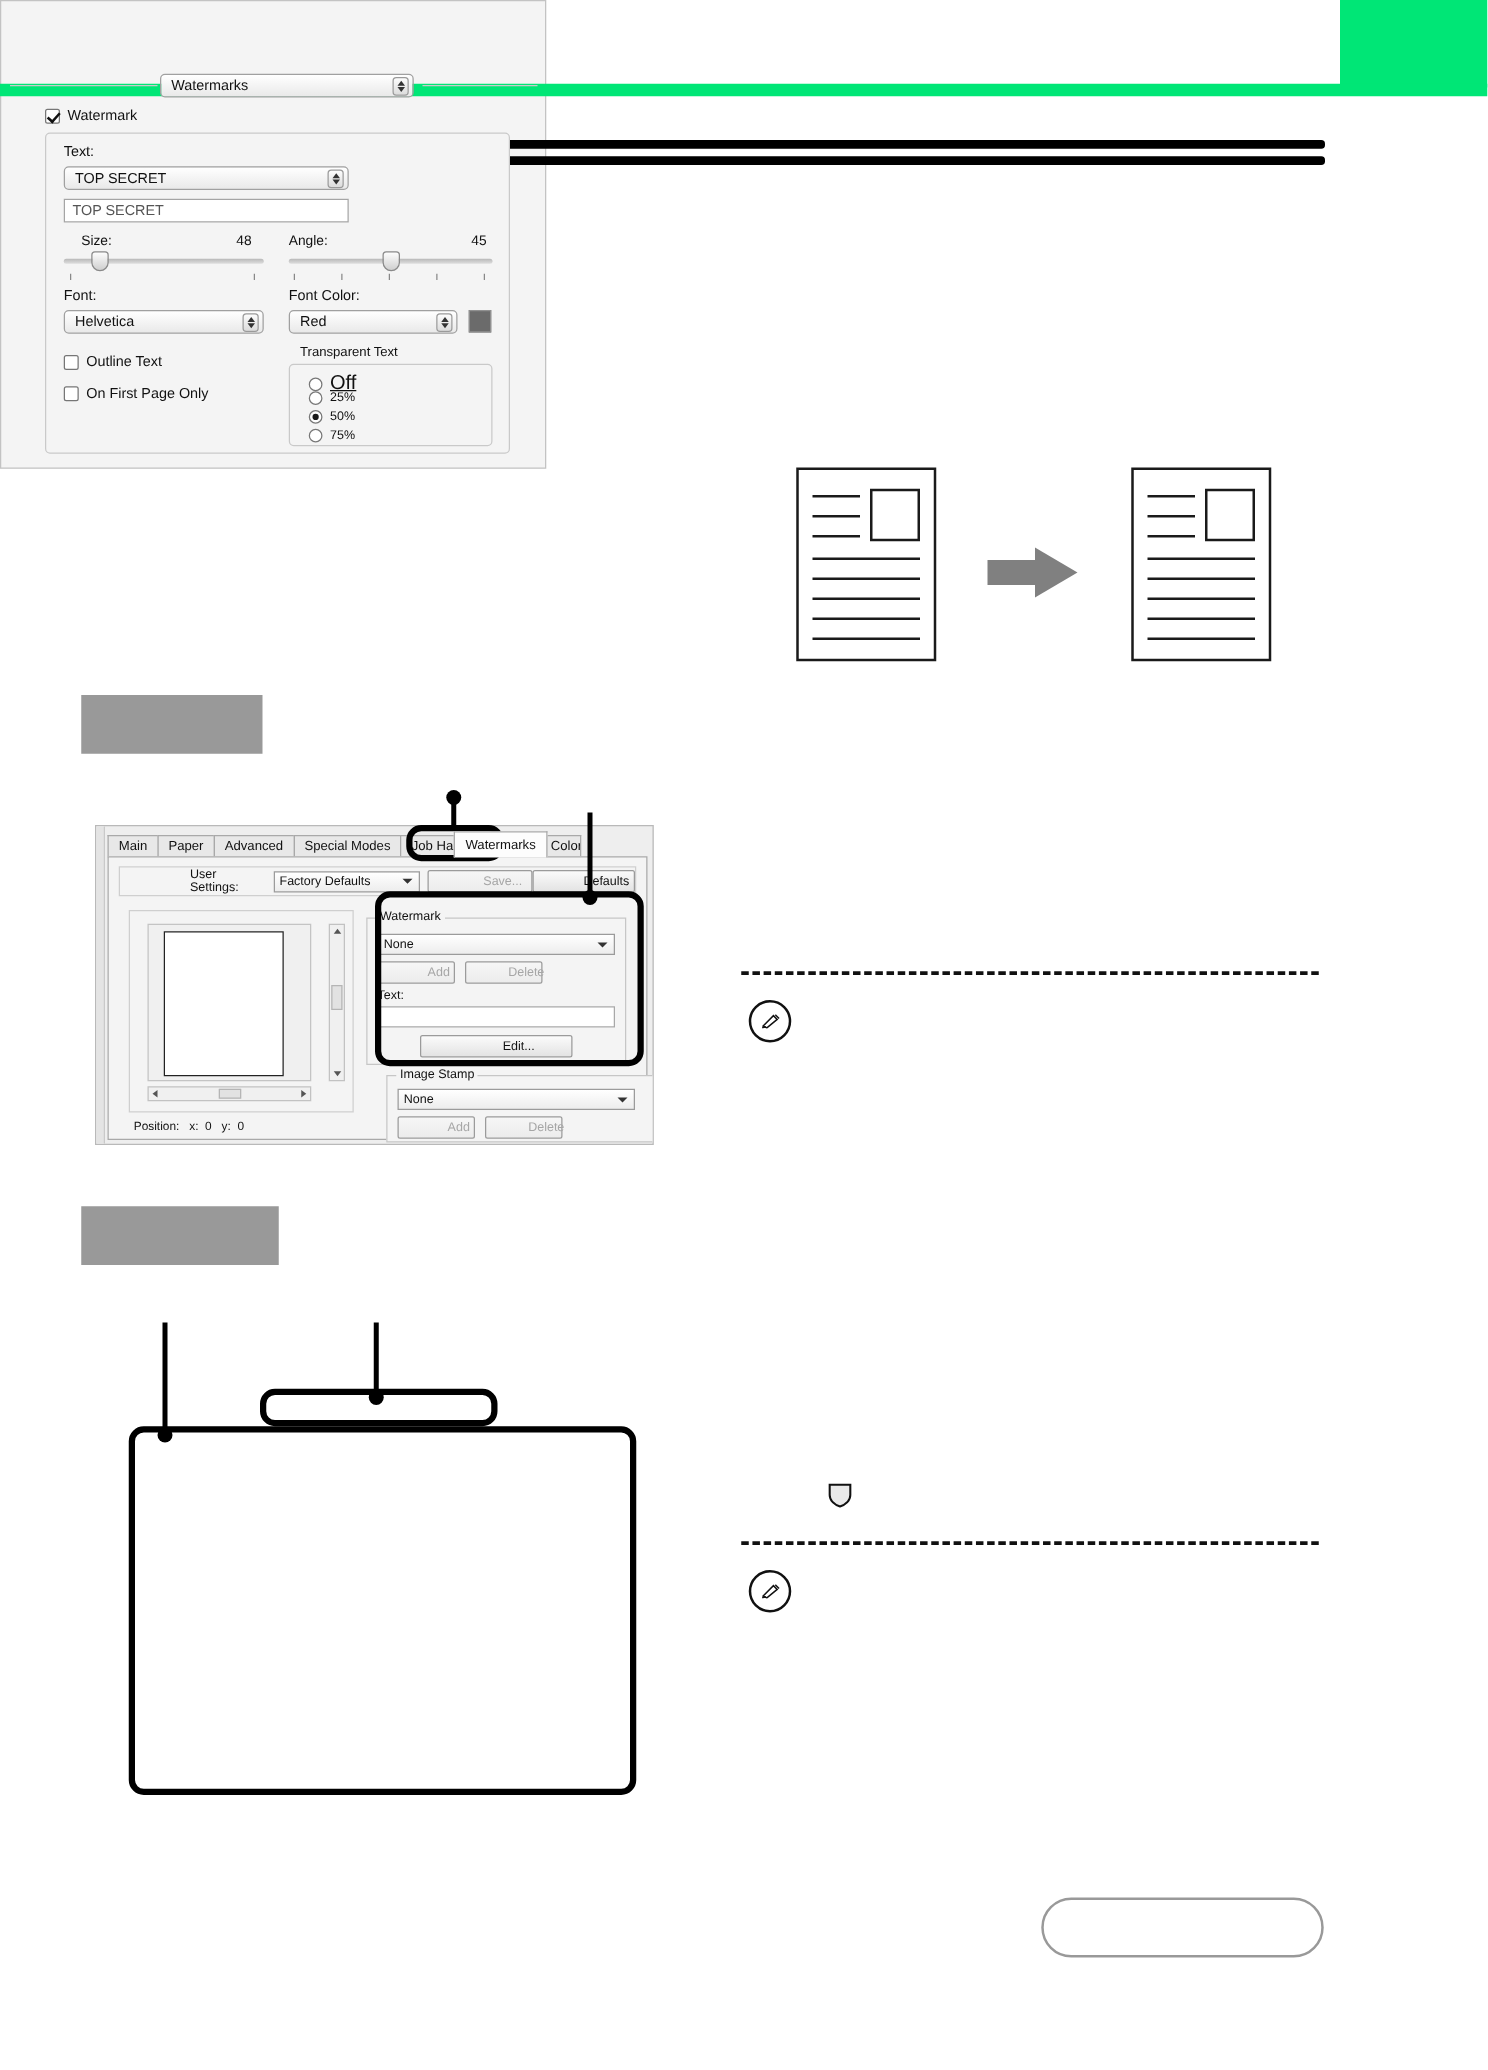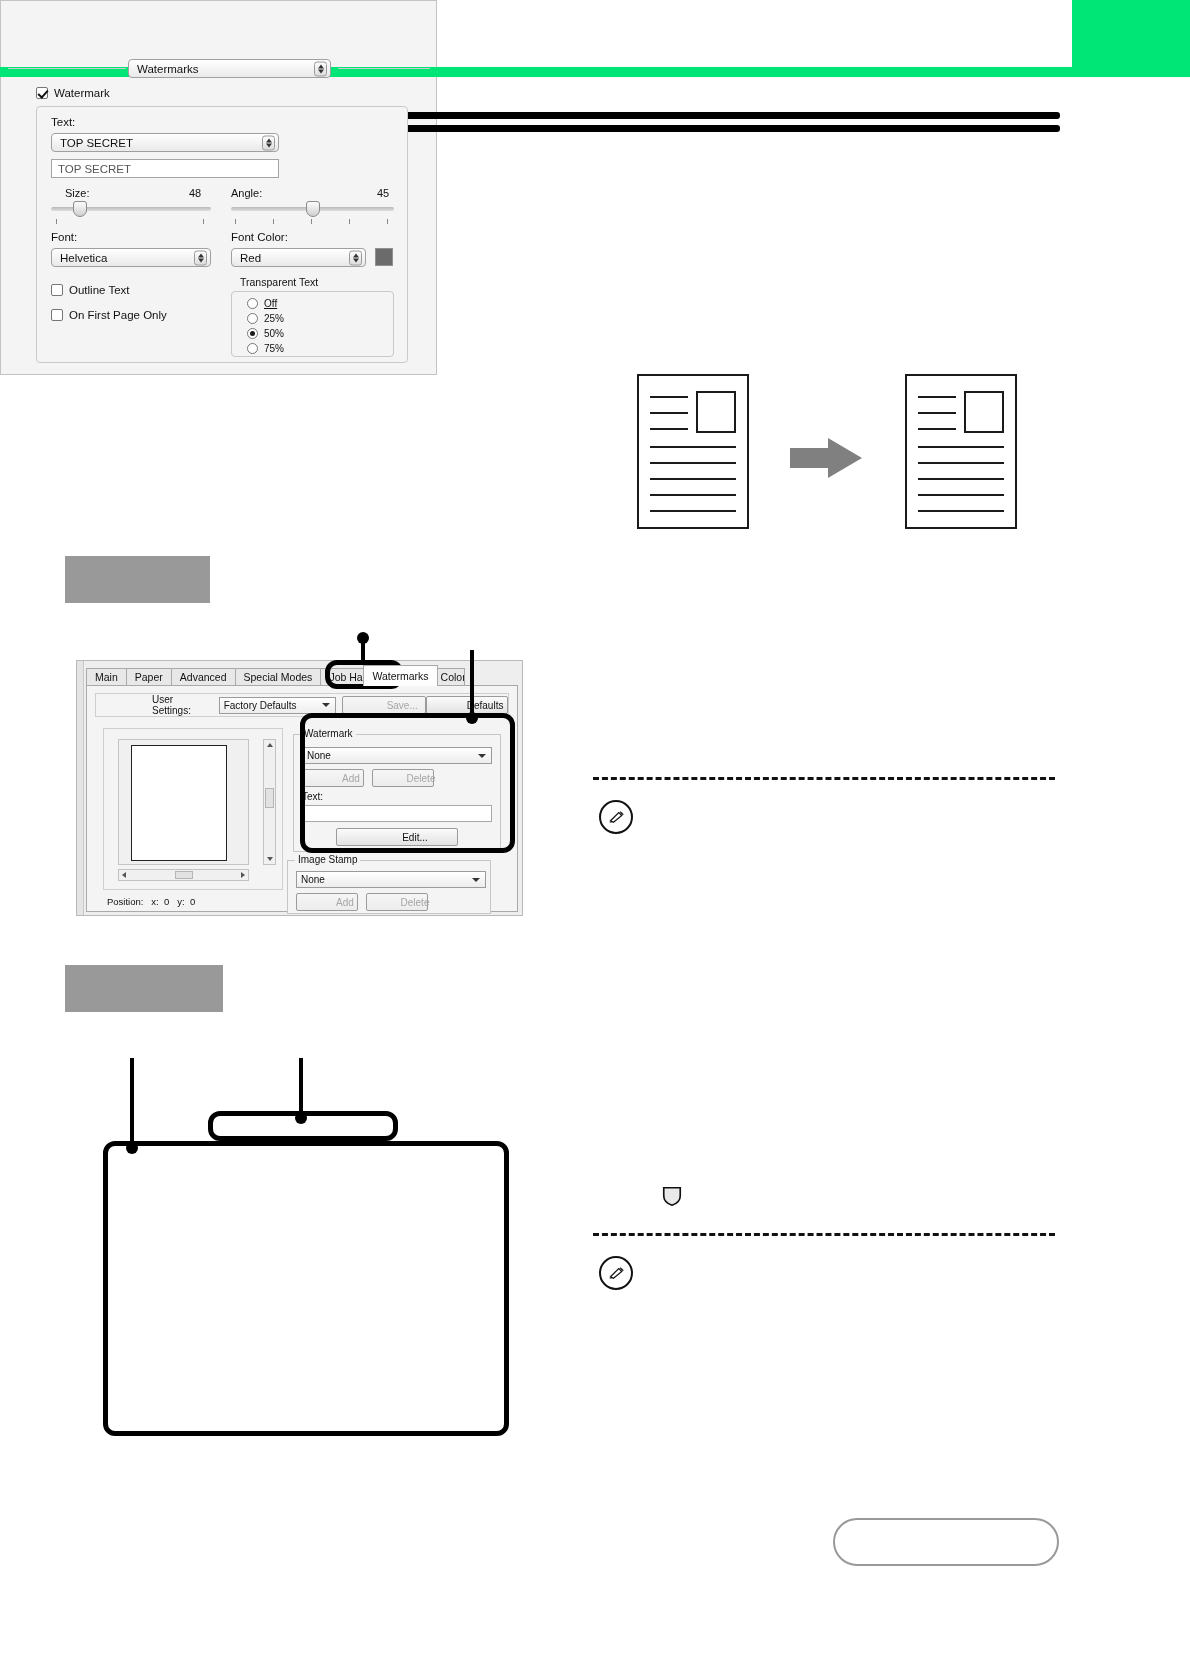--- a/index.html
+++ b/index.html
@@ -342,21 +342,21 @@
         <span>None</span>
         <span class="caret"></span>
       </div>
       <div class="btn disabled" style="position:absolute;left:8px;top:34px;width:62px;">Add</div>
       <div class="btn disabled" style="position:absolute;left:78px;top:34px;width:62px;">Delete</div>
       <span style="position:absolute;left:8px;top:56px;font-size:10px;color:#111;">Text:</span>
       <div style="position:absolute;left:8px;top:70px;width:190px;height:17px;background:#fff;border:1px solid #a8a8a8;font-size:10px;padding-left:3px;"></div>
       <div class="btn" style="position:absolute;left:42px;top:93px;width:122px;">Edit...</div>
     </div>
 
-    <div class="grp" style="left:200px;top:174px;width:204px;height:54px;">
+    <div class="grp" style="left:222px;top:174px;width:232px;height:54px;">
       <span class="grp-title">Image Stamp</span>
       <div class="combo" style="position:absolute;left:8px;top:10px;width:190px;">
         <span>None</span>
         <span class="caret"></span>
       </div>
       <div class="btn disabled" style="position:absolute;left:8px;top:32px;width:62px;">Add</div>
       <div class="btn disabled" style="position:absolute;left:78px;top:32px;width:62px;">Delete</div>
     </div>
 
   </div>
@@ -453,21 +453,21 @@
     <div style="position:absolute;left:14px;top:202px;display:flex;align-items:center;gap:6px;">
       <span class="mac-check"></span>
       <span style="font-size:11.5px;color:#111;">On First Page Only</span>
     </div>
 
     <div class="mac-panel" style="left:194px;top:184px;width:163px;height:66px;"></div>
     <span style="position:absolute;left:200px;top:169px;font-size:10.5px;color:#111;background:#f4f4f4;padding:0 3px;">Transparent Text</span>
 
     <div style="position:absolute;left:210px;top:191px;display:flex;align-items:center;gap:6px;">
       <span class="radio"></span>
-      <span style="font-size:10px;color:#111;text-decoration:underline;">Off</span>
+      <span style="font-size:16px;color:#111;text-decoration:underline;">Off</span>
     </div>
     <div style="position:absolute;left:210px;top:206px;display:flex;align-items:center;gap:6px;">
       <span class="radio"></span>
       <span style="font-size:10px;color:#111;">25%</span>
     </div>
     <div style="position:absolute;left:210px;top:221px;display:flex;align-items:center;gap:6px;">
       <span class="radio on"></span>
       <span style="font-size:10px;color:#111;">50%</span>
     </div>
     <div style="position:absolute;left:210px;top:236px;display:flex;align-items:center;gap:6px;">

